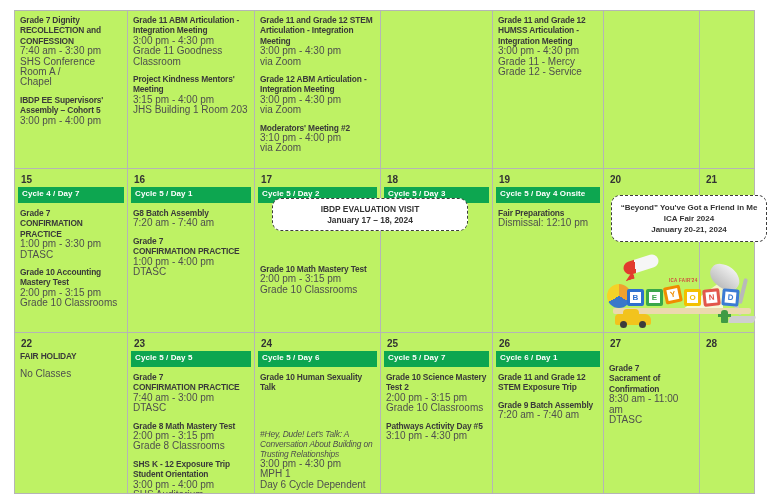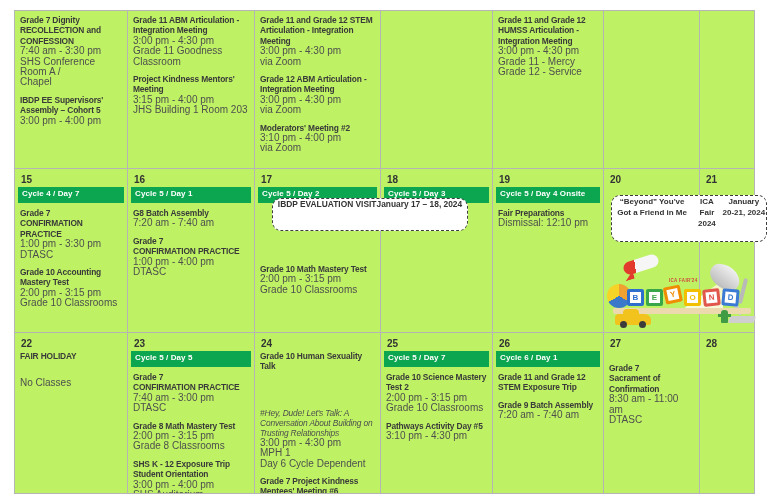--- a/index.html
+++ b/index.html
@@ -24,21 +24,21 @@
 
   .event { margin-bottom:7px; }
   .ev-title { font-weight:bold; font-size:8.4px; line-height:10.4px; color:var(--title);
     white-space:pre-line; letter-spacing:-0.15px; }
   .ev-italic { font-style:italic; font-size:8.4px; line-height:10px; color:var(--text);
     white-space:pre-line; letter-spacing:-0.15px;margin-top:36px; }
   .ev-detail { font-size:10px; line-height:10.4px; color:var(--text); white-space:pre-line; }
 
   .notice { position:absolute; border:1.2px dashed var(--nborder); border-radius:9px;
     background:#fff; text-align:center; font-weight:bold; color:#333; display:flex;
-    justify-content:center; z-index:5; font-size:8.4px; line-height:11px; }
+    flex-direction:column; justify-content:center; z-index:5; font-size:8.4px; line-height:11px; }
   #ibdp-box { left:258px; top:188px; width:196px; height:33px; }
   #beyond-box { left:597px; top:185px; width:156px; height:47px; font-size:8px; }
 
   
   #illus { position:absolute; left:593px; top:246px; width:150px; height:74px; z-index:4; }
   .rocket { position:absolute; left:16px; top:2px; width:36px; height:13px; border-radius:7px;
     background:linear-gradient(100deg,#e23b2e 0 34%,#f6f6f6 34%); transform:rotate(-18deg); }
   .rocket::before { content:""; position:absolute; left:-2px; top:10px; width:10px; height:8px;
     background:#e23b2e; clip-path:polygon(0 100%,100% 0,100% 100%); }
   .beam { position:absolute; left:72px; top:24px; width:44px; height:32px; opacity:.85;
@@ -200,21 +200,21 @@
         <div class="date">20</div>
       </div>
       <div class="cell">
         <div class="date">21</div>
       </div>
       <div class="cell">
         <div class="date">22</div>
         <div class="event">
           <div class="ev-title">FAIR HOLIDAY</div>
         </div>
-        <div class="event" style="margin-top: 17px;">
+        <div class="event" style="margin-top: 8px;">
           <div class="ev-detail">No Classes</div>
         </div>
       </div>
       <div class="cell">
         <div class="date">23</div>
         <div class="banner">Cycle 5 / Day 5</div>
         <div class="event">
           <div class="ev-title">Grade 7
 CONFIRMATION PRACTICE</div>
           <div class="ev-detail">7:40 am - 3:00 pm</div>
@@ -226,20 +226,21 @@
           <div class="ev-detail">Grade 8 Classrooms</div>
         </div>
         <div class="event">
           <div class="ev-title">SHS K - 12 Exposure Trip Student Orientation</div>
           <div class="ev-detail">3:00 pm - 4:00 pm</div>
           <div class="ev-detail">SHS Auditorium</div>
         </div>
       </div>
       <div class="cell">
         <div class="date">24</div>
+        <div class="banner">Cycle 5 / Day 6</div>
         <div class="event">
           <div class="ev-title">Grade 10 Human Sexuality Talk</div>
           <div class="ev-italic">#Hey, Dude! Let's Talk: A
 Conversation About Building on
 Trusting Relationships</div>
           <div class="ev-detail">3:00 pm - 4:30 pm</div>
           <div class="ev-detail">MPH 1</div>
           <div class="ev-detail">Day 6 Cycle Dependent</div>
         </div>
         <div class="event">

